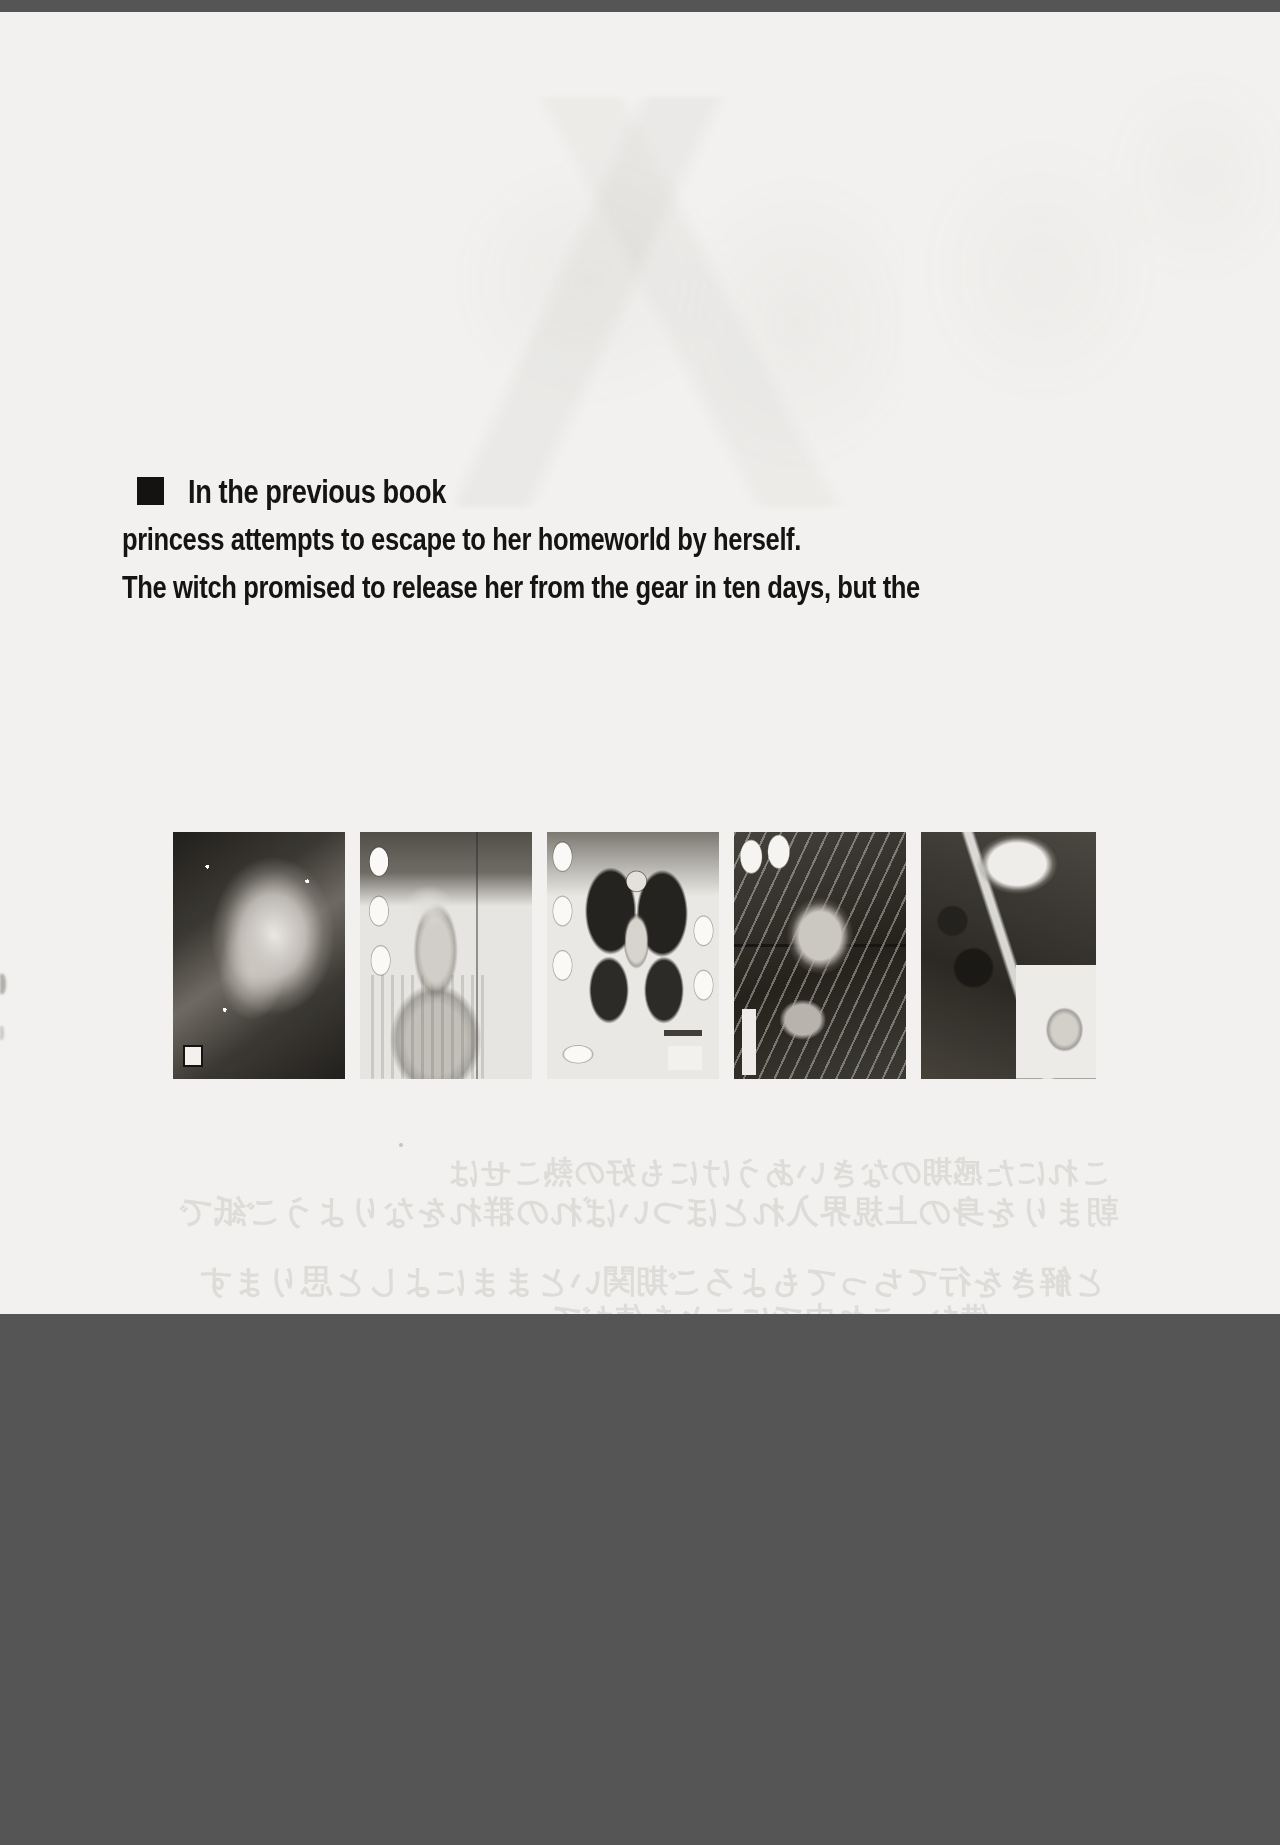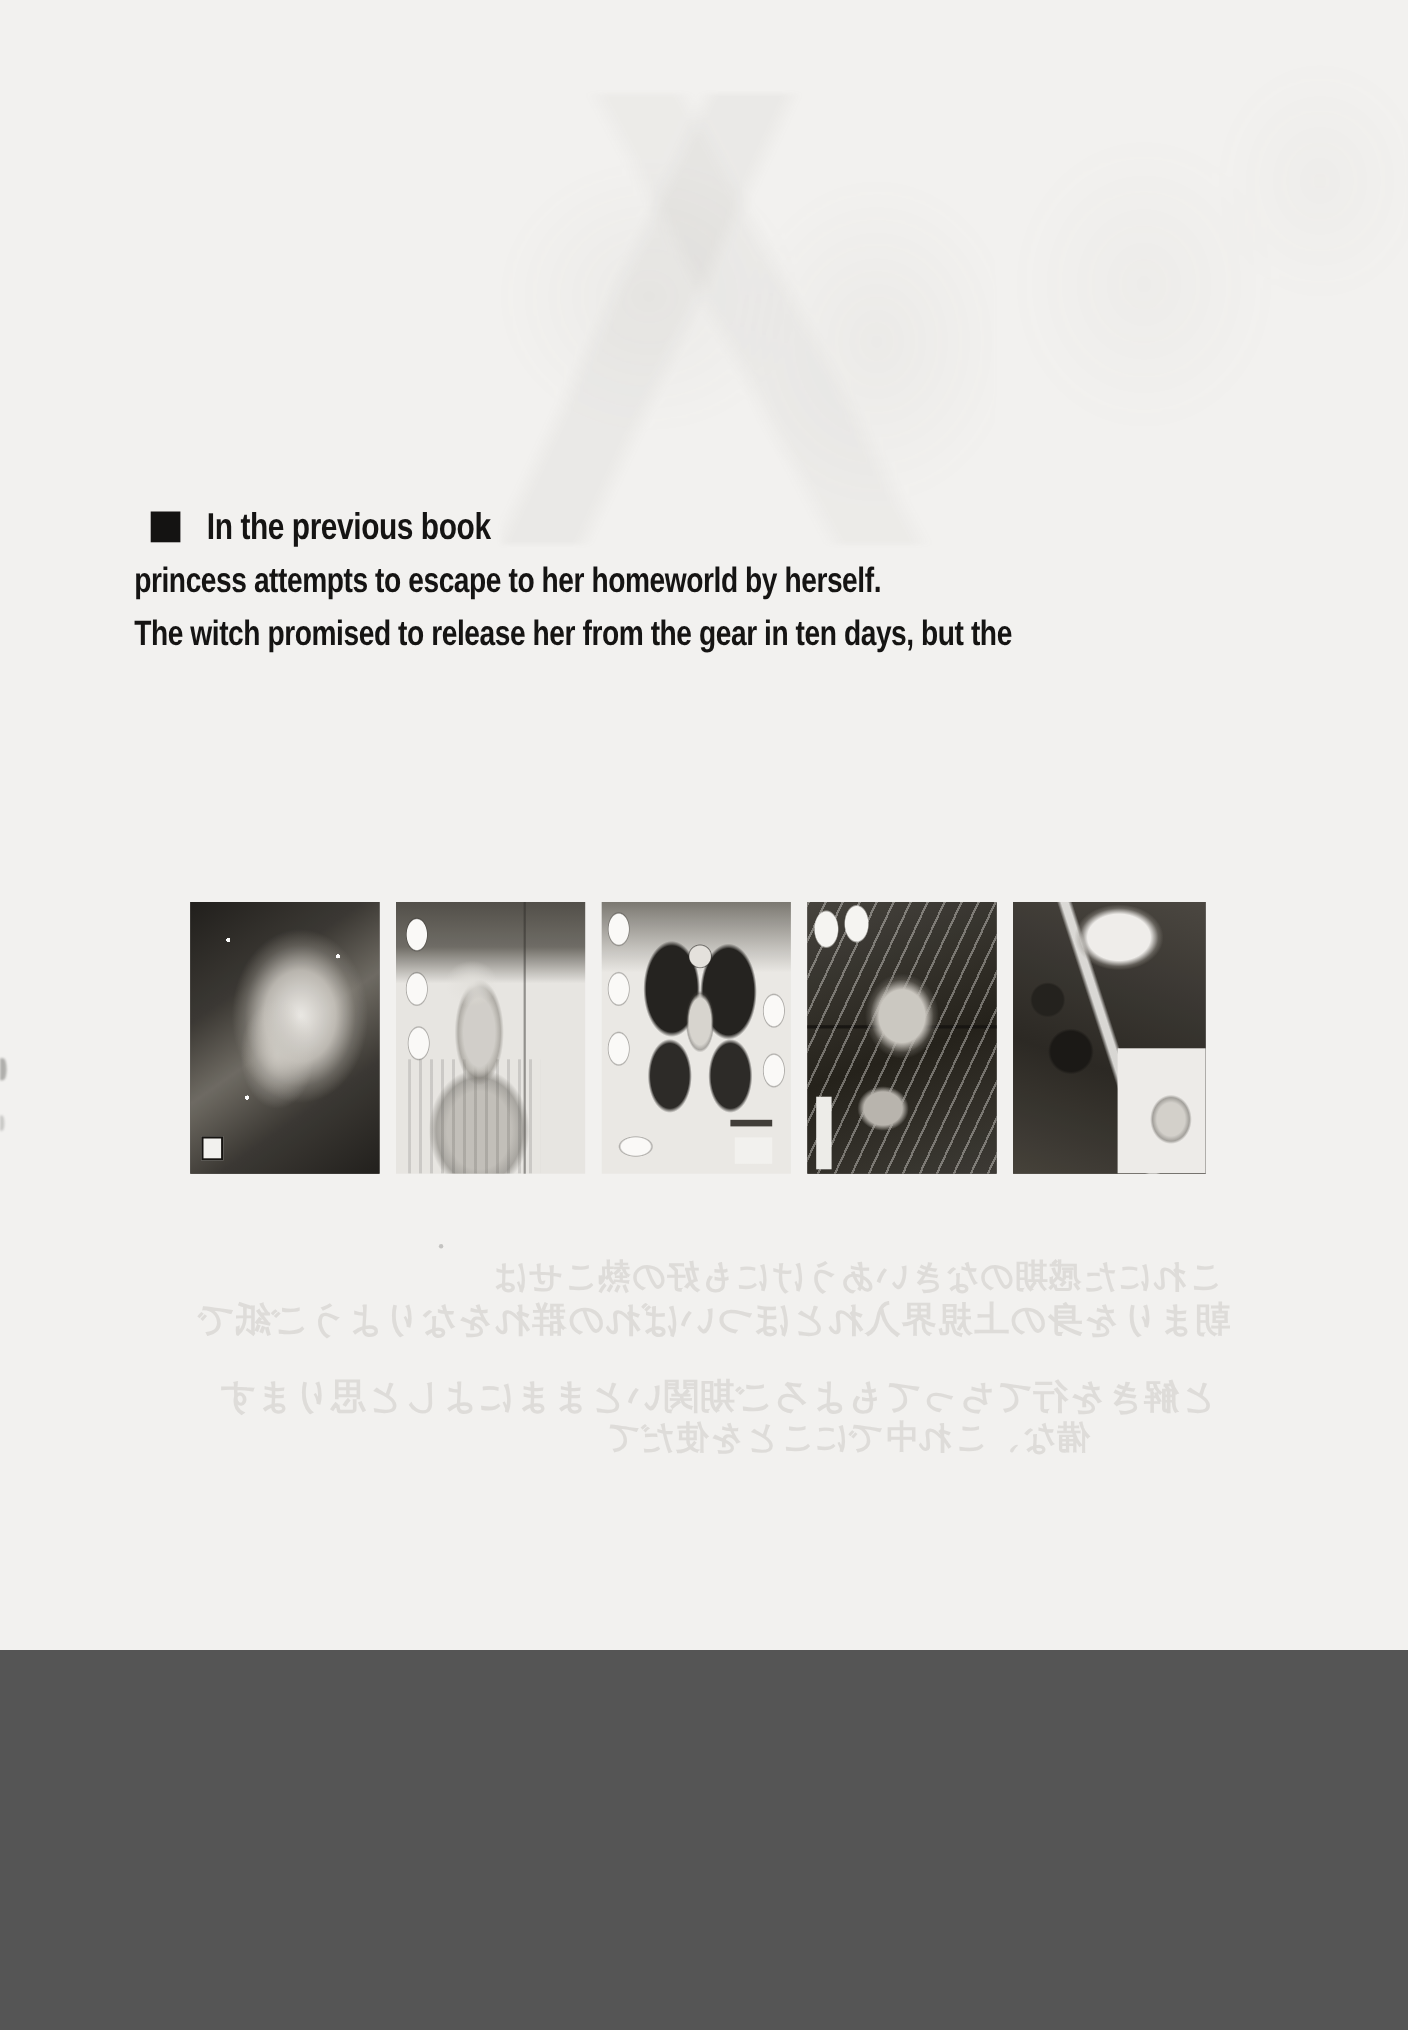--- a/index.html
+++ b/index.html
@@ -2,22 +2,22 @@
 <html><head>
 <meta charset="utf-8">
 <style>
   html,body{margin:0;padding:0;}
   body{
     font-family:"Liberation Sans",sans-serif;
     background:#555;
   }
   .page{
     position:relative;
-    width:1280px;height:1500px;
-    margin:0 auto;
+    width:1280px;height:1302px;
+    margin:12px auto;
     background:#f2f1ef;
     overflow:hidden;
   }
 
   
   .bleed-blob{
     position:absolute;left:455px;top:85px;width:450px;height:410px;
     background:
       linear-gradient(115deg, transparent 28%, rgba(118,116,110,.055) 31% 40%, transparent 43%),
       linear-gradient(62deg, transparent 44%, rgba(118,116,110,.045) 47% 56%, transparent 59%),

